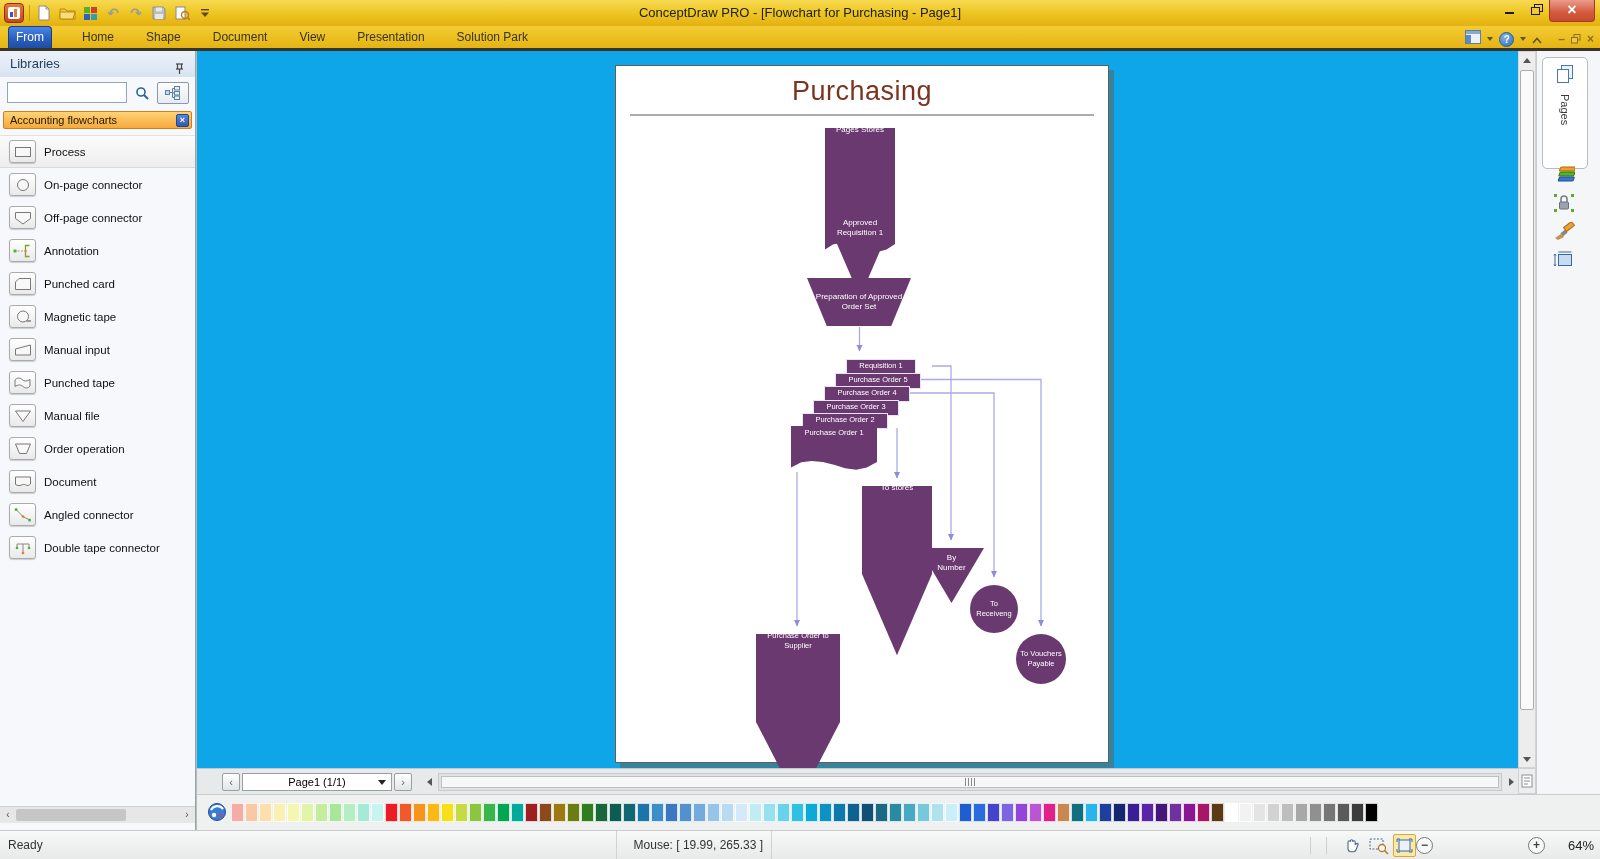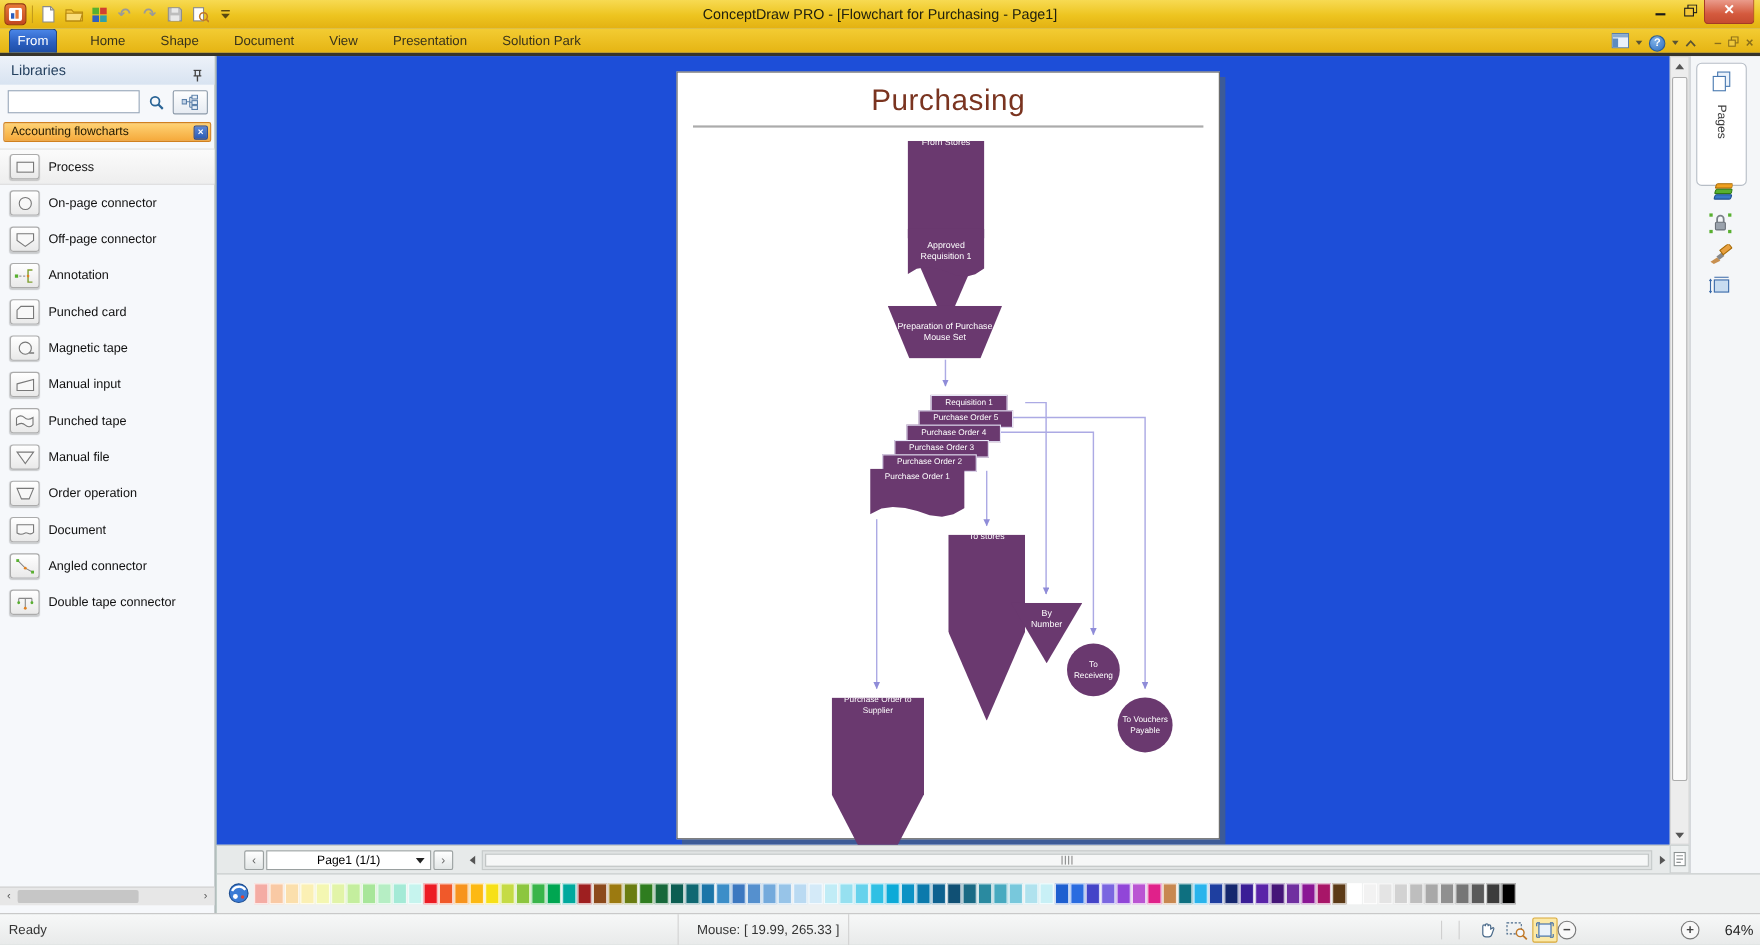--- a/index.html
+++ b/index.html
@@ -54,21 +54,21 @@
   .lib-item { height:33px; display:flex; align-items:center; padding-left:9px; }
   .lib-item.selected { background:linear-gradient(#FBFBFB,#EEEEEE); border-top:1px solid #E2E2E2; border-bottom:1px solid #DADADA; }
   .libbtn { width:27px; height:23px; border:1px solid #ABABAB; border-radius:3px; background:linear-gradient(#FFFFFF,#E9E9E9);
     box-shadow:0 1px 1px rgba(0,0,0,.18); display:flex; align-items:center; justify-content:center; flex:0 0 auto; }
   .lib-label { font-size:11.5px; color:#101010; margin-left:8px; white-space:nowrap; }
   .lib-hscroll { position:absolute; left:0; top:755px; width:195px; height:17px; background:#E7E7E7; border-top:1px solid #D0D0D0; }
   .lhs-arrow { position:absolute; top:0; width:16px; height:16px; text-align:center; line-height:16px; font-size:10px; color:#555; }
   .lhs-thumb { position:absolute; left:16px; top:2px; width:110px; height:12px; background:#C6C6C6; border-radius:2px; }
 
   
-  .canvas { position:absolute; left:197px; top:51px; width:1321px; height:717px; background:#1d4ed8; overflow:hidden; }
+  .canvas { position:absolute; left:197px; top:51px; width:1321px; height:717px; background:#0ea5e9; overflow:hidden; }
   .page { position:absolute; left:418px; top:14px; width:494px; height:698px; background:#fff;
     border:1px solid #5F5F5F; box-shadow:5px 5px 0 rgba(88,102,98,.55); }
   .page-title { position:absolute; left:0; top:10px; width:100%; text-align:center; font-size:27px; color:#7A3420; letter-spacing:.5px; }
   .page-rule { position:absolute; left:14px; right:14px; top:48px; height:2px; background:#ABABAB; }
   .connectors { position:absolute; left:0; top:0; z-index:1; }
   .node { position:absolute; z-index:2; background:#6A396F; color:#fff; font-size:8px; line-height:1.3;
     text-align:center; display:flex; align-items:center; justify-content:center; padding:2px; }
   .pent { clip-path:polygon(0 0,100% 0,100% 52%,50% 100%,0 52%); padding-bottom:34%; }
   .trap { clip-path:polygon(0 0,100% 0,81% 100%,19% 100%); }
   .tri  { clip-path:polygon(0 0,100% 0,50% 100%); align-items:flex-start; padding:5px 14px 0; }
@@ -411,23 +411,23 @@
           <path d="M243.5 189 V204" marker-end="url(#arr)"></path>
           <path d="M243.5 261 V285" marker-end="url(#arr)"></path>
           <path d="M281 362 V412" marker-end="url(#arr)"></path>
           <path d="M316 300 H335 V474" marker-end="url(#arr)"></path>
           <path d="M305 313.5 H425 V560" marker-end="url(#arr)"></path>
           <path d="M294 327 H378 V511" marker-end="url(#arr)"></path>
           <path d="M181 406 V560" marker-end="url(#arr)"></path>
         </g>
       </svg>
 
-      <div class="node pent" style="left:209px; top:62px; width:70px; height:56px;">From Stores</div>
+      <div class="node pent" style="left:209px; top:62px; width:70px; height:56px;">Pages Stores</div>
       <div class="node docshape" style="left:209px; top:142px; width:70px; height:46px; padding-bottom:8px;">Approved Requisition 1</div>
-      <div class="node trap" style="left:191px; top:212px; width:104px; height:48px;">Preparation of Purchase Mouse Set</div>
+      <div class="node trap" style="left:191px; top:212px; width:104px; height:48px;">Preparation of Approved Order Set</div>
 
       <div class="node docband" style="left:230px; top:293px; width:70px;">Requisition 1</div>
       <div class="node docband" style="left:219px; top:307px; width:86px;">Purchase Order 5</div>
       <div class="node docband" style="left:208px; top:320px; width:86px;">Purchase Order 4</div>
       <div class="node docband" style="left:197px; top:334px; width:86px;">Purchase Order 3</div>
       <div class="node docband" style="left:186px; top:347px; width:86px;">Purchase Order 2</div>
       <div class="node docshape doc-top" style="left:175px; top:360px; width:86px; height:46px;">Purchase Order 1</div>
 
       <div class="node pent" style="left:246px; top:420px; width:70px; height:53px;">To stores</div>
       <div class="node tri" style="left:303px; top:482px; width:65px; height:55px;">By Number</div>

